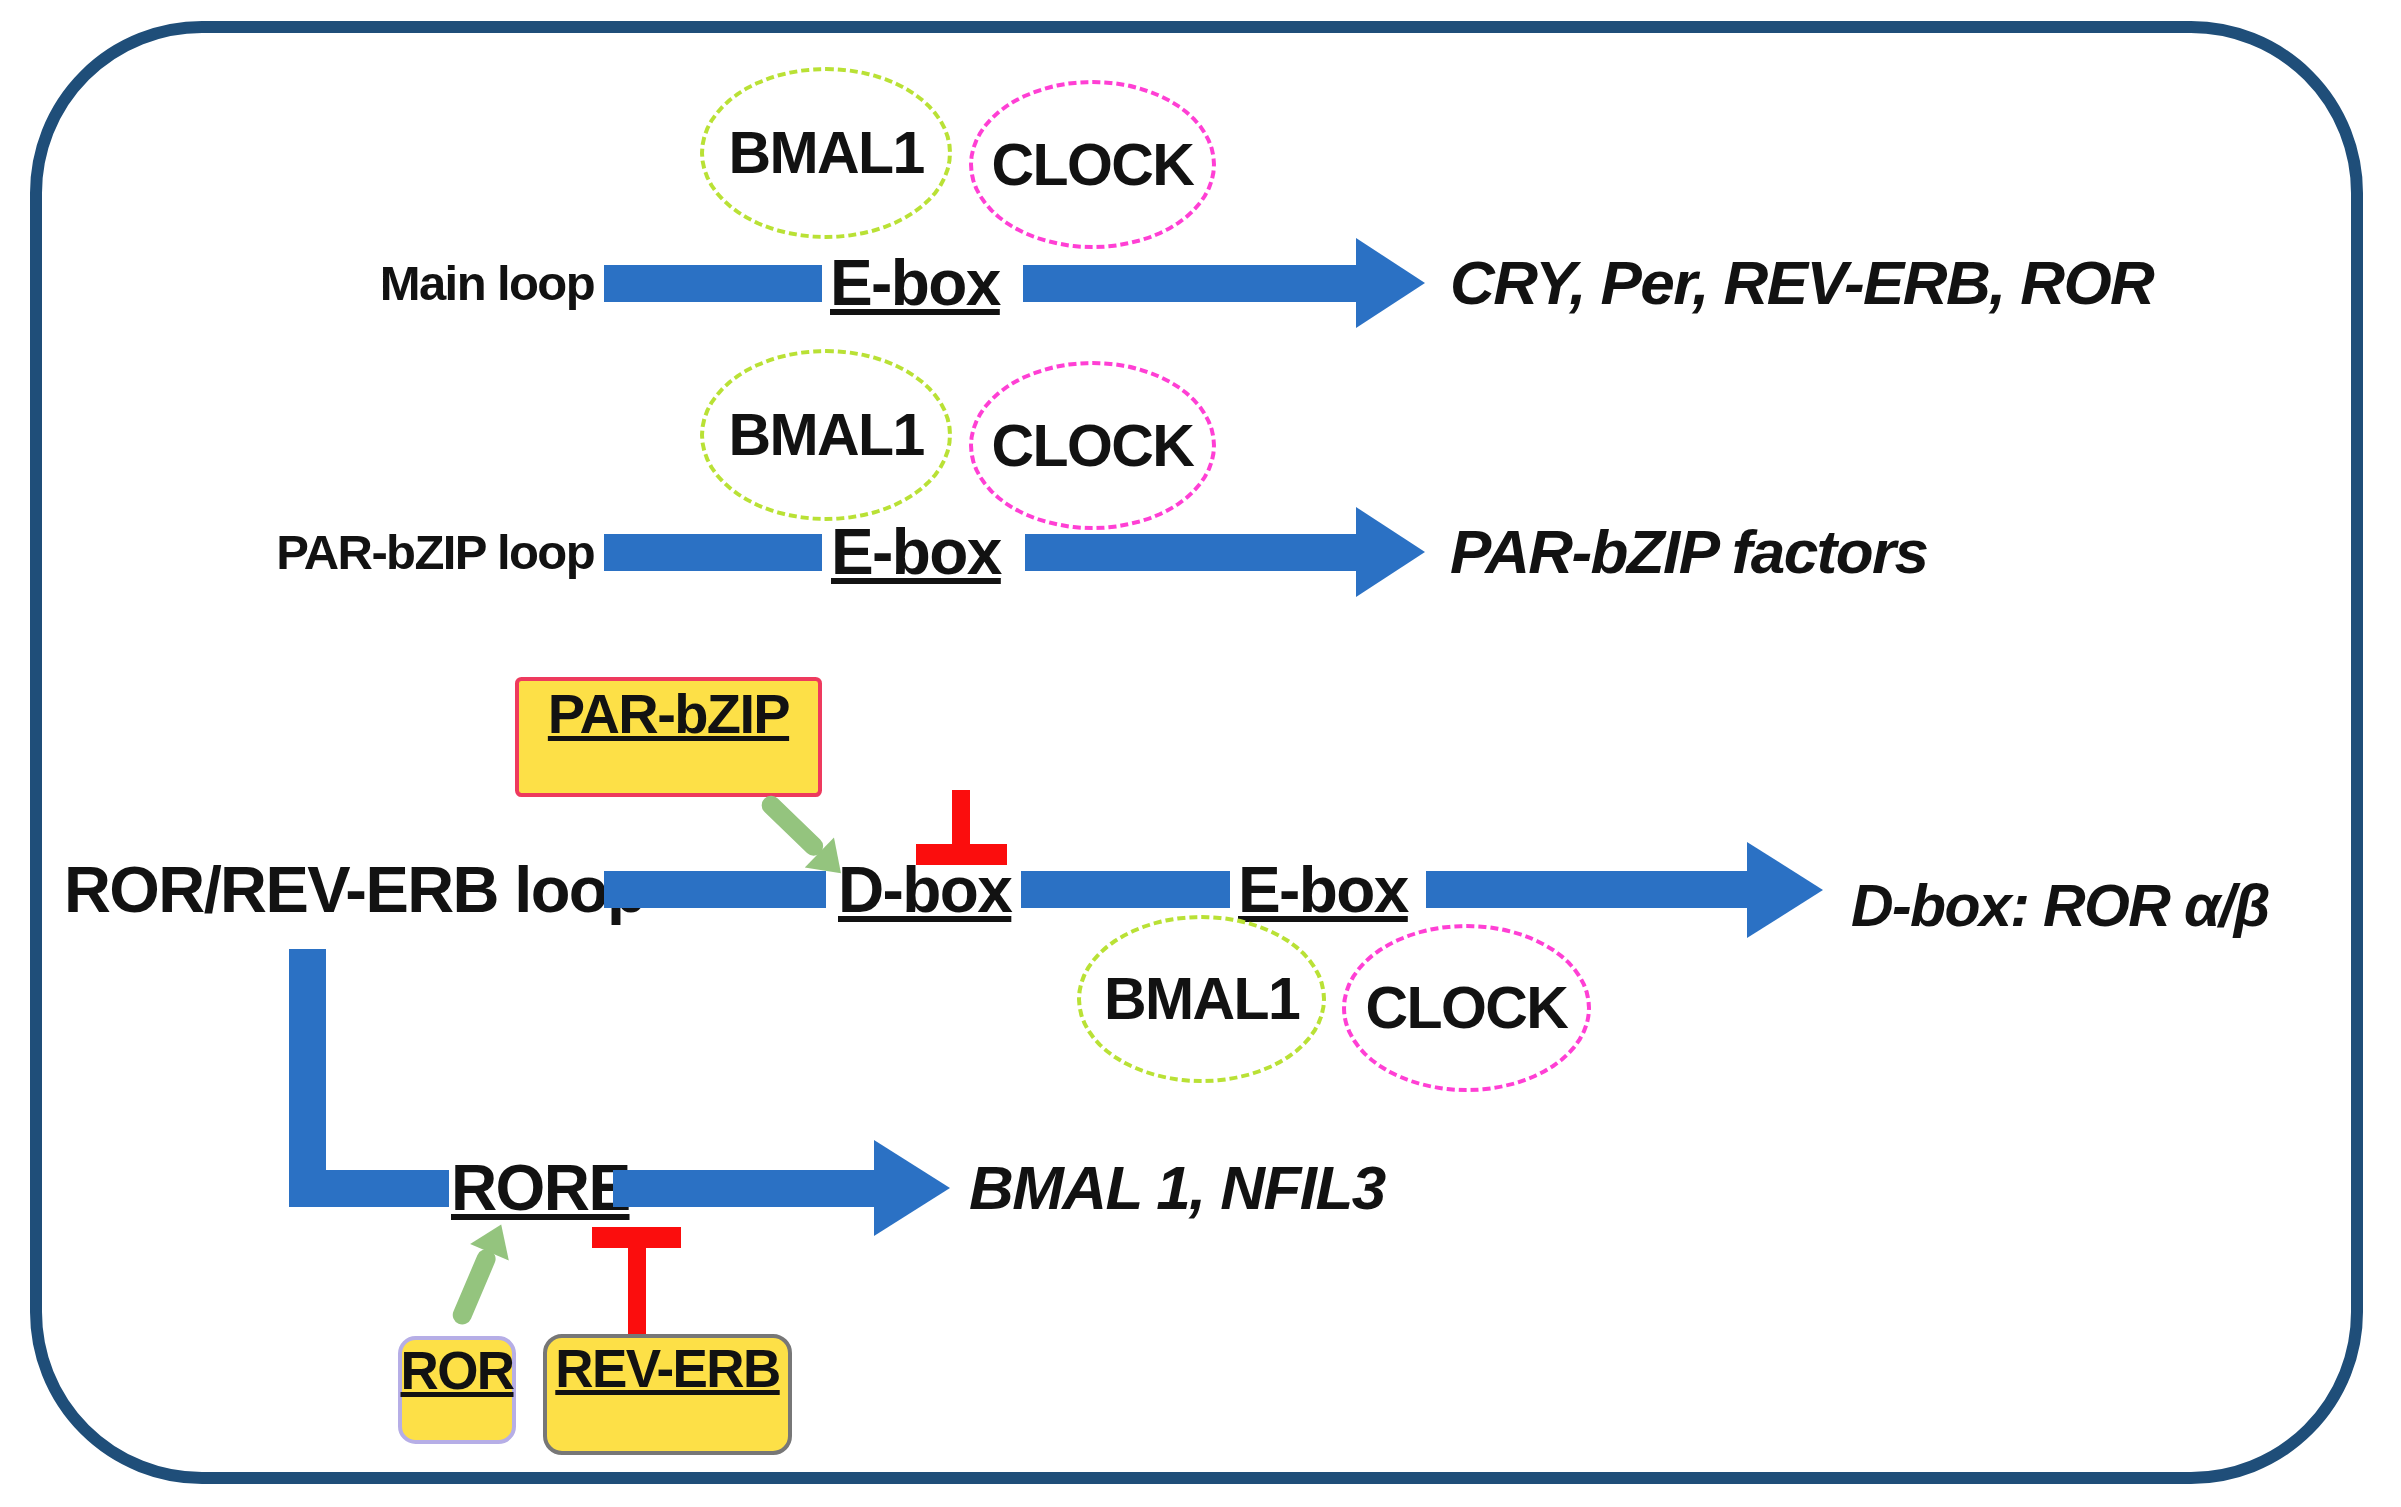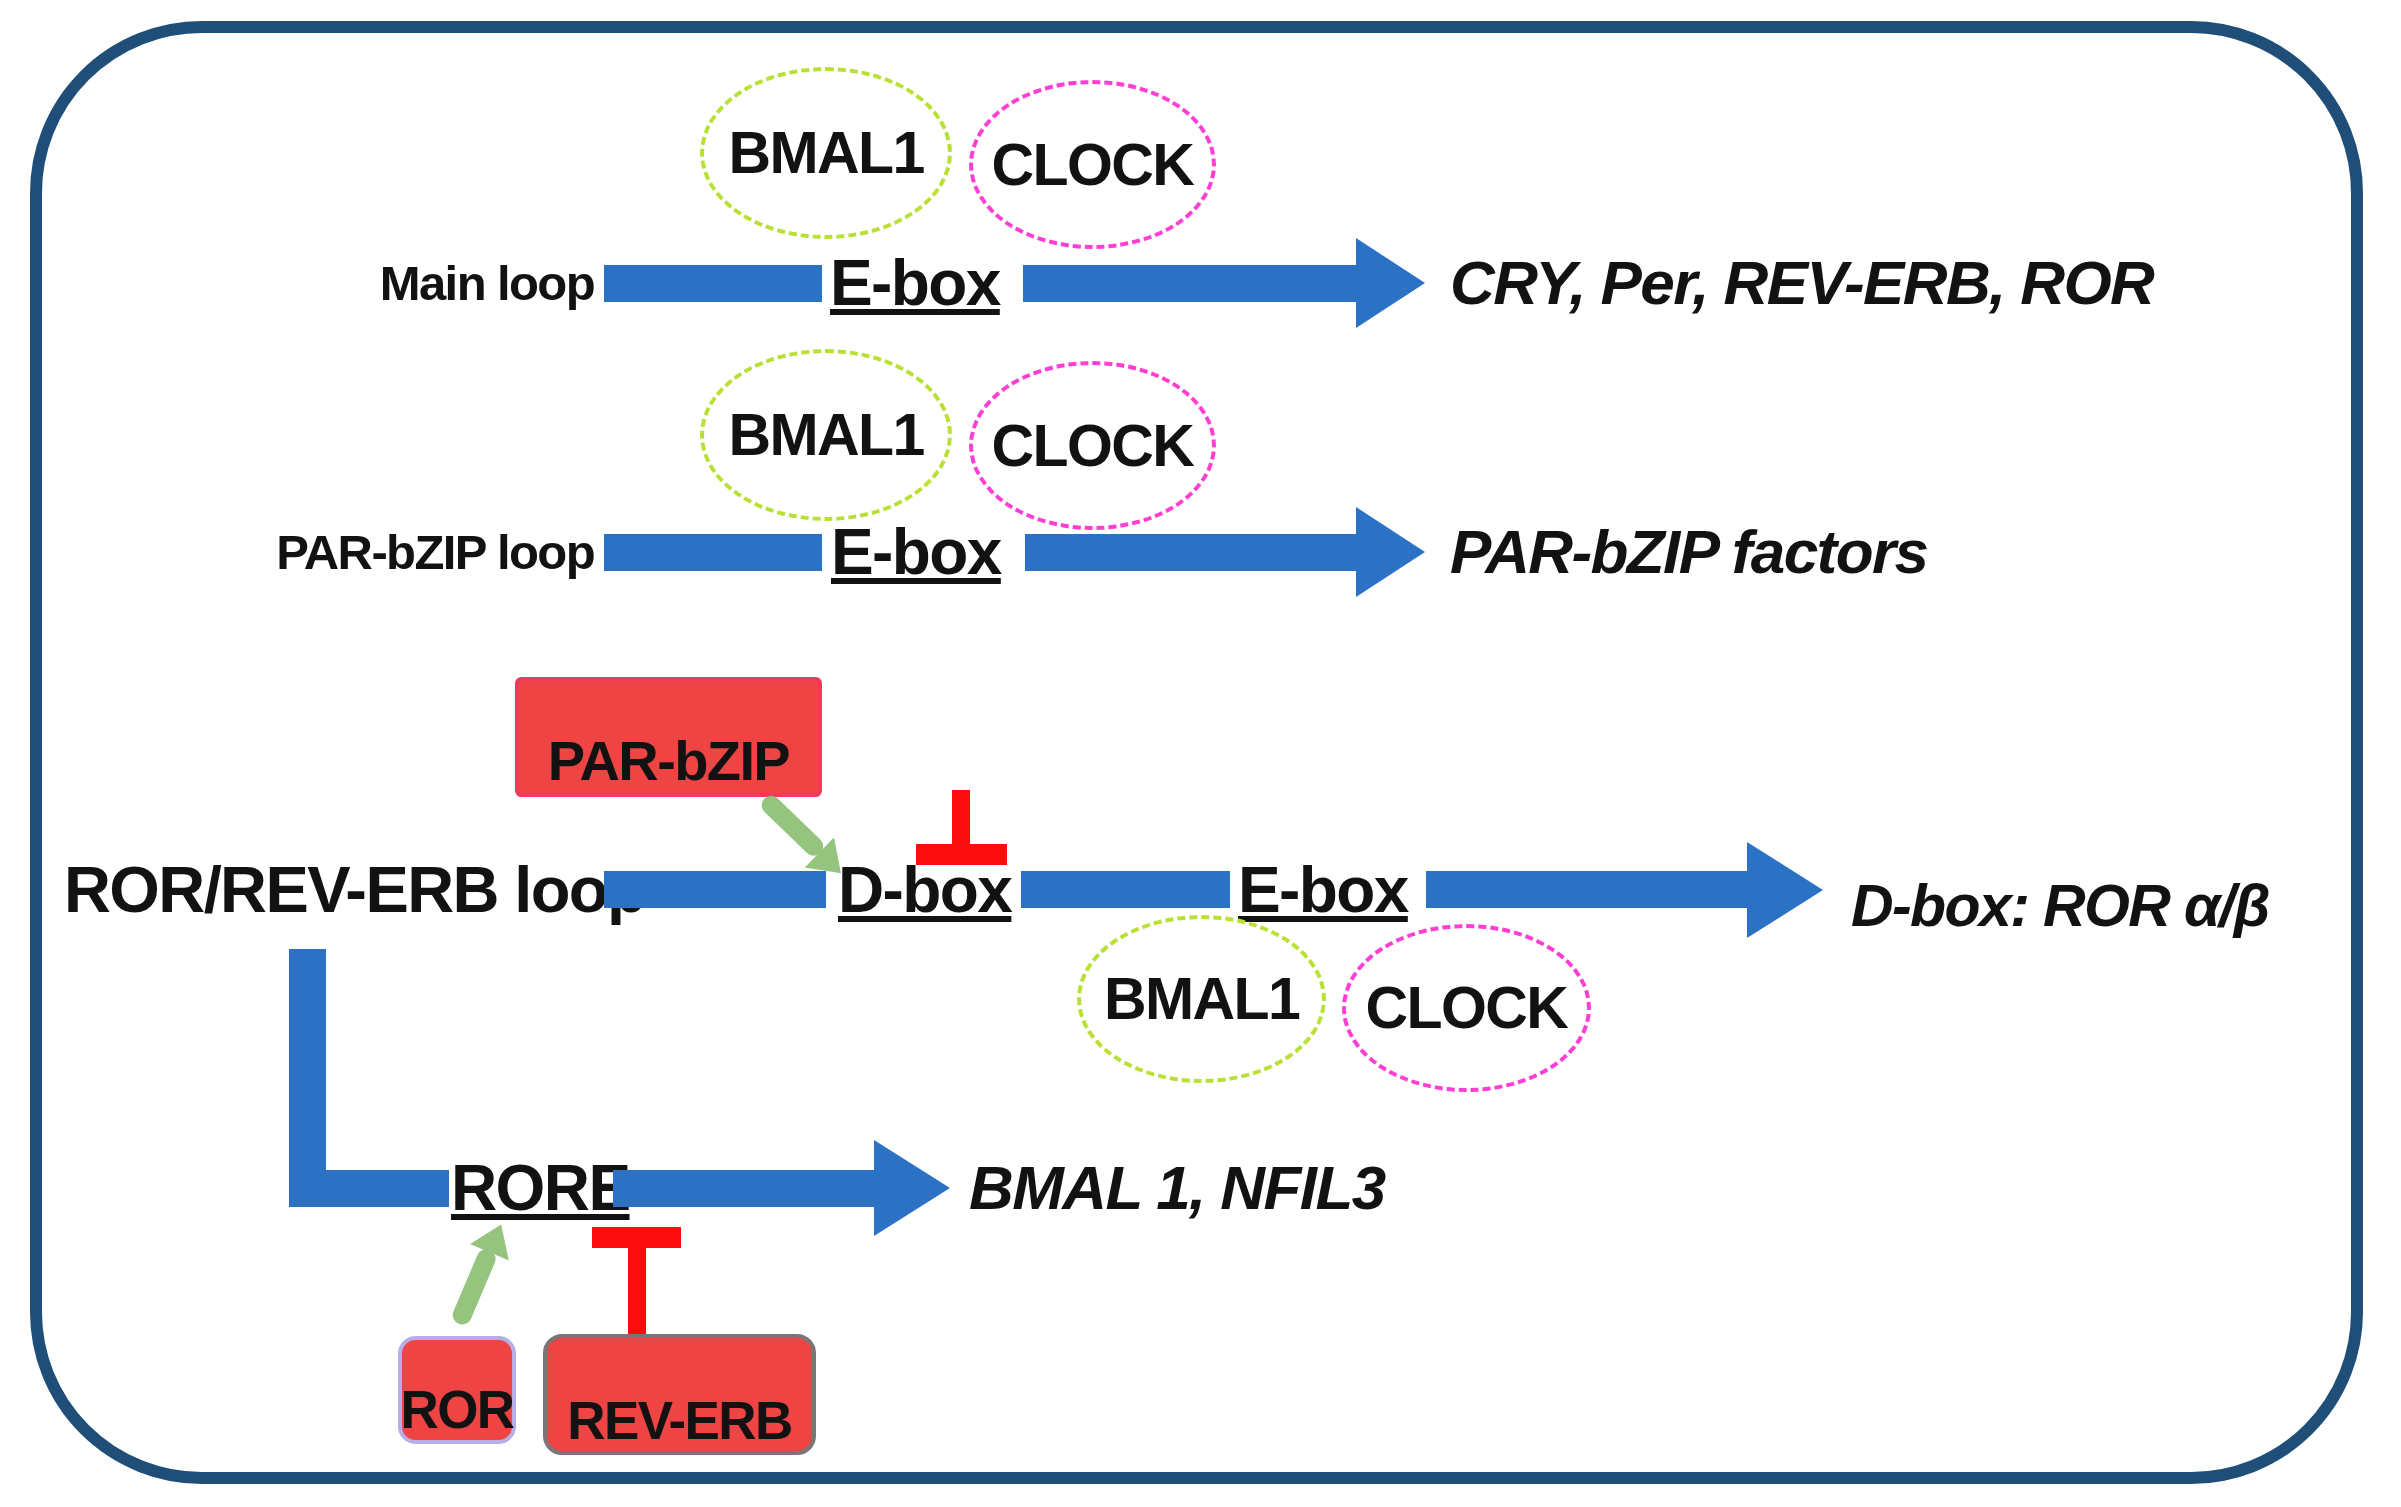--- a/index.html
+++ b/index.html
@@ -24,22 +24,22 @@
   .vbar{position:absolute;width:37px;background:var(--blue);}
   .bluehead{position:absolute;width:0;height:0;
     border-top:45px solid transparent;border-bottom:45px solid transparent;
     border-left:69px solid var(--blue);}
   .bluehead.big{border-top-width:48px;border-bottom-width:48px;border-left-width:76px;}
   .ellipse{position:absolute;border:4.8px dashed;border-radius:50%;box-sizing:border-box;
     display:flex;align-items:center;justify-content:center;background:transparent;
     font-weight:bold;font-size:59px;letter-spacing:-1.6px;}
   .ellipse.lime{border-color:var(--lime);}
   .ellipse.magenta{border-color:var(--magenta);}
-  .fbox{position:absolute;box-sizing:border-box;display:flex;align-items:flex-end;
-    justify-content:center;font-weight:bold;font-size:56px;letter-spacing:-1.6px;background:#ef4444;}
+  .fbox{position:absolute;box-sizing:border-box;display:flex;align-items:flex-start;
+    justify-content:center;font-weight:bold;font-size:56px;letter-spacing:-1.6px;background:#fde047;text-decoration:underline;}
   .fbox.crimson{border:4.8px solid var(--crimson);border-radius:6.4px;}
   .fbox.green{border:4.8px solid var(--green);border-radius:4.8px;}
   .fbox.purple{border:4px solid var(--purple);border-radius:17.6px;font-size:53px;}
   .fbox.gray{border:4px solid var(--gray);border-radius:19px;font-size:53px;}
   .garrow{position:absolute;transform-origin:0 50%;height:0;}
   .ga-shaft{position:absolute;left:0;top:-9.6px;height:19px;background:var(--softgreen);border-radius:9.6px;}
   .ga-head{position:absolute;top:0;transform:translateY(-50%);width:0;height:0;
     border-top:21.5px solid transparent;border-bottom:21.5px solid transparent;
     border-left:30px solid var(--softgreen);}
   .redline{position:absolute;background:var(--red);}
@@ -115,17 +115,17 @@
     <div class="ga-shaft" style="width:80px;"></div>
     <div class="ga-head" style="left:78px;"></div>
   </div>
 
   <div class="redline" style="left:592px;top:1227px;width:89px;height:21px;"></div>
   <div class="redline" style="left:628px;top:1246px;width:17.6px;height:88px;"></div>
 
   <div class="fbox purple" style="left:398px;top:1336px;width:118px;height:108px;">
     <span>ROR</span>
   </div>
-  <div class="fbox gray" style="left:543px;top:1334px;width:273px;height:121px;">
+  <div class="fbox gray" style="left:543px;top:1334px;width:249px;height:121px;">
     <span>REV-ERB</span>
   </div>
 </div>
 
 
 </body></html>

